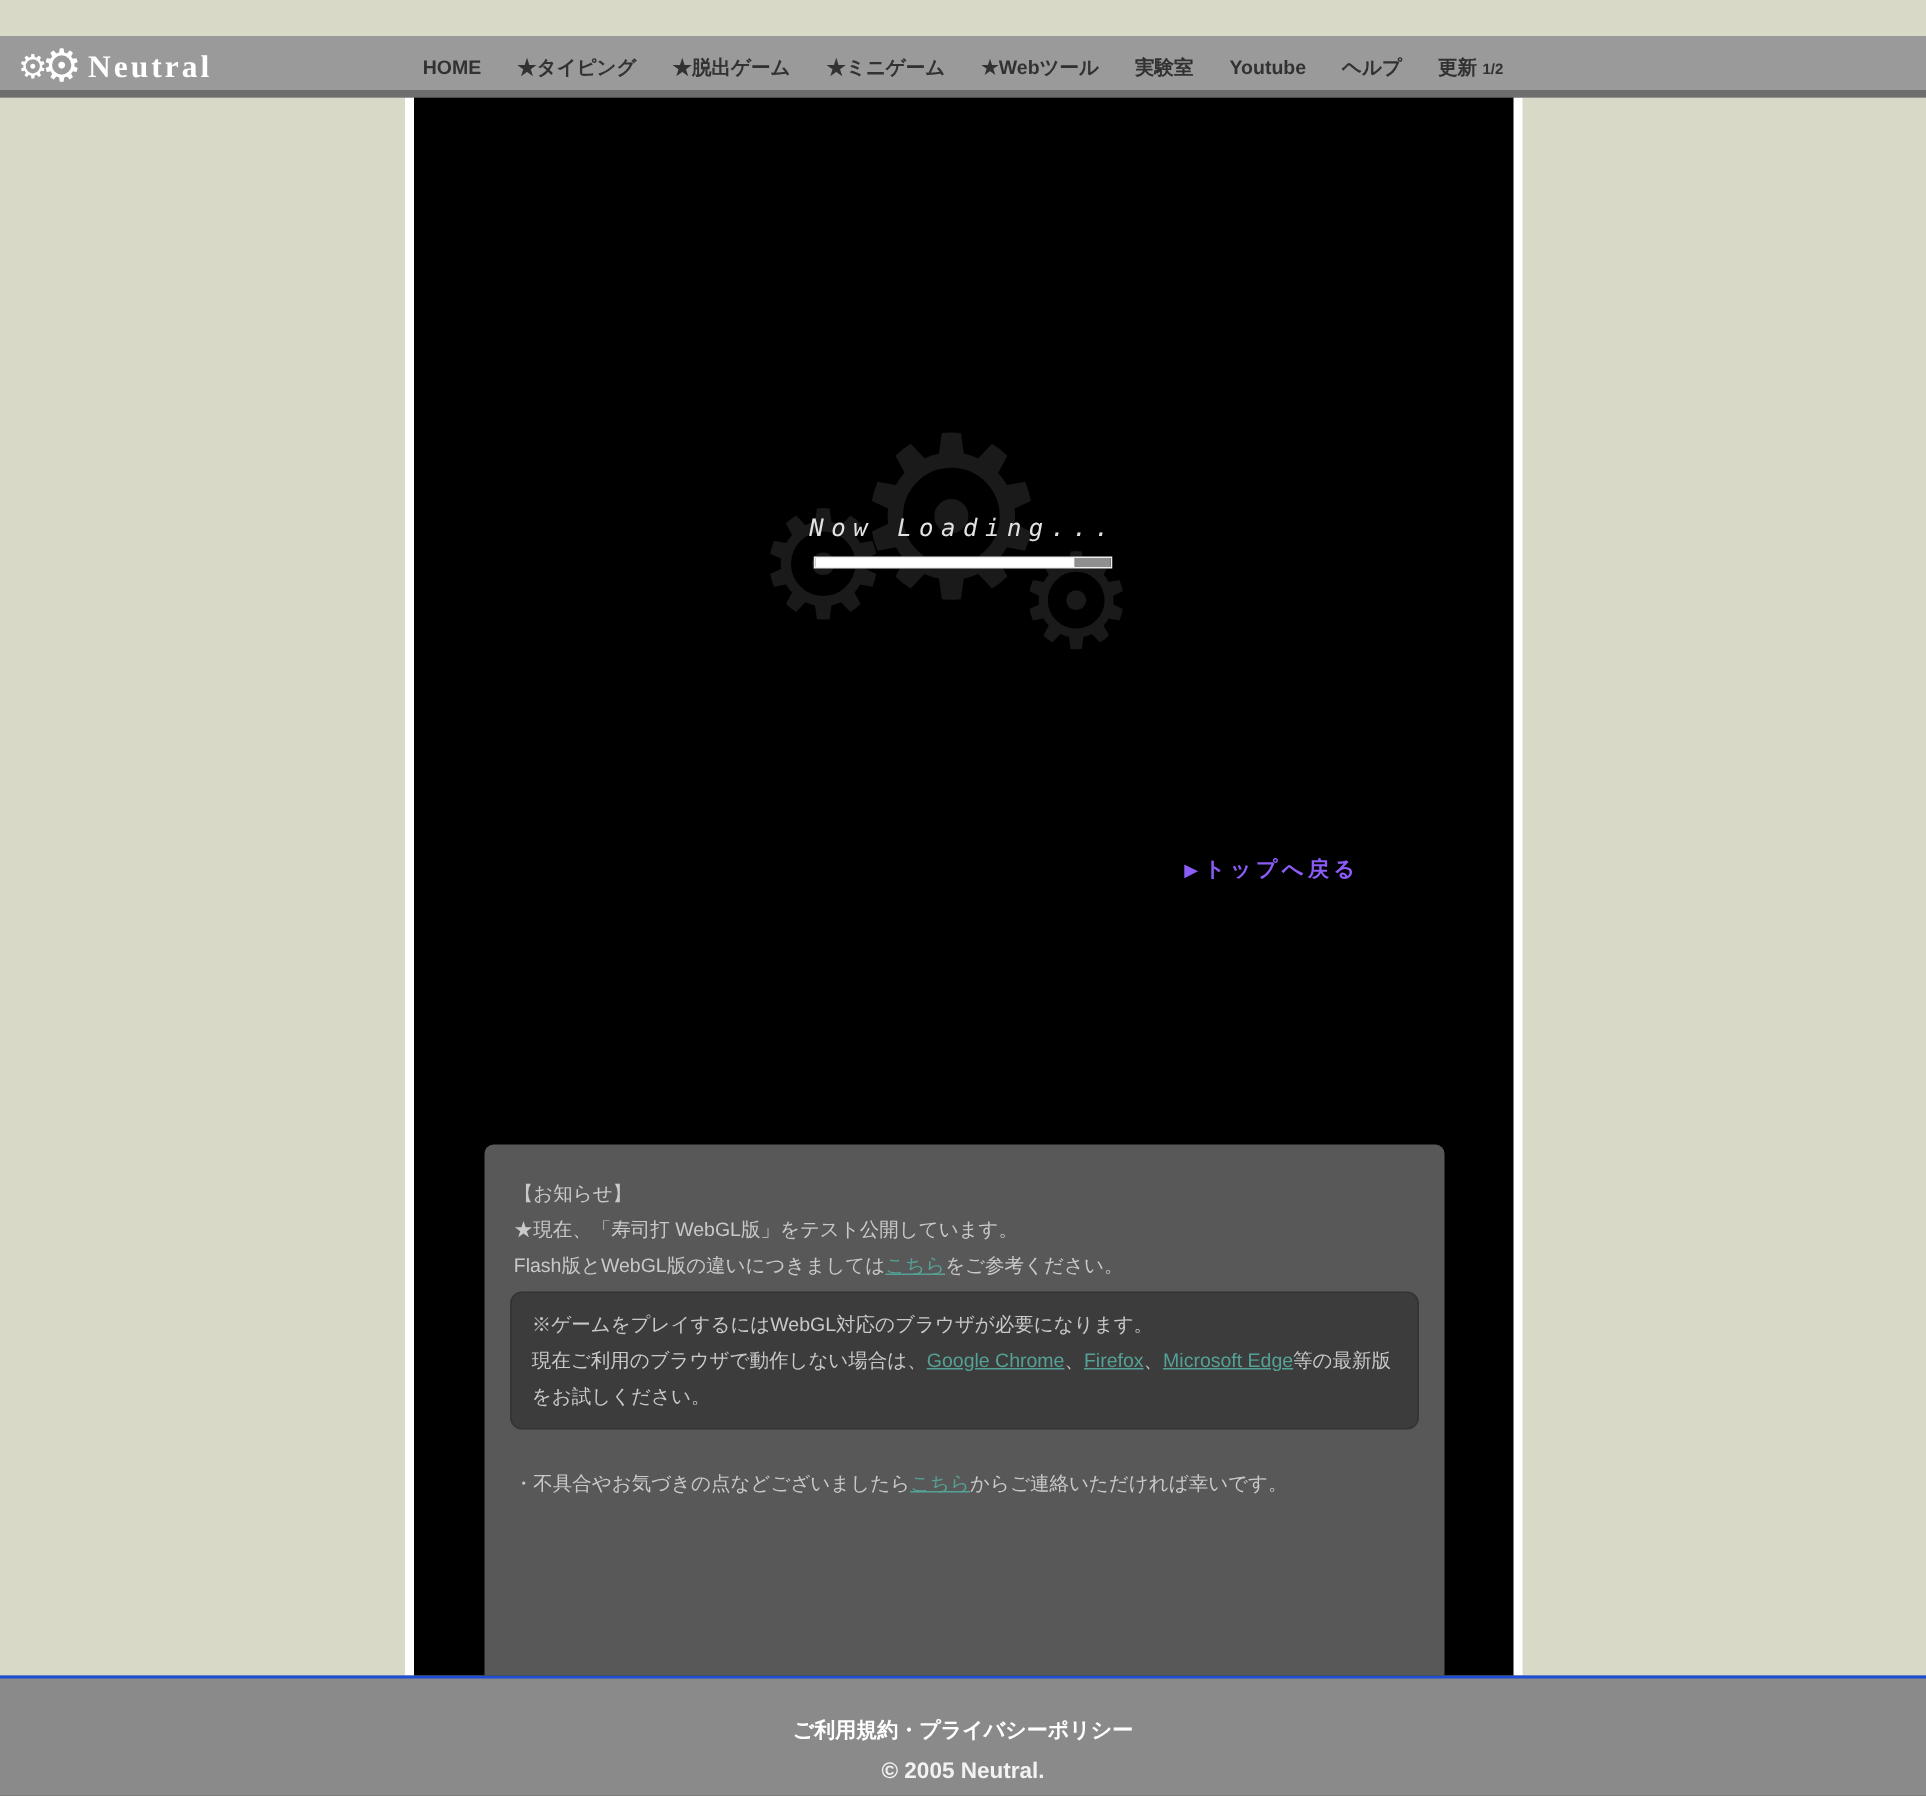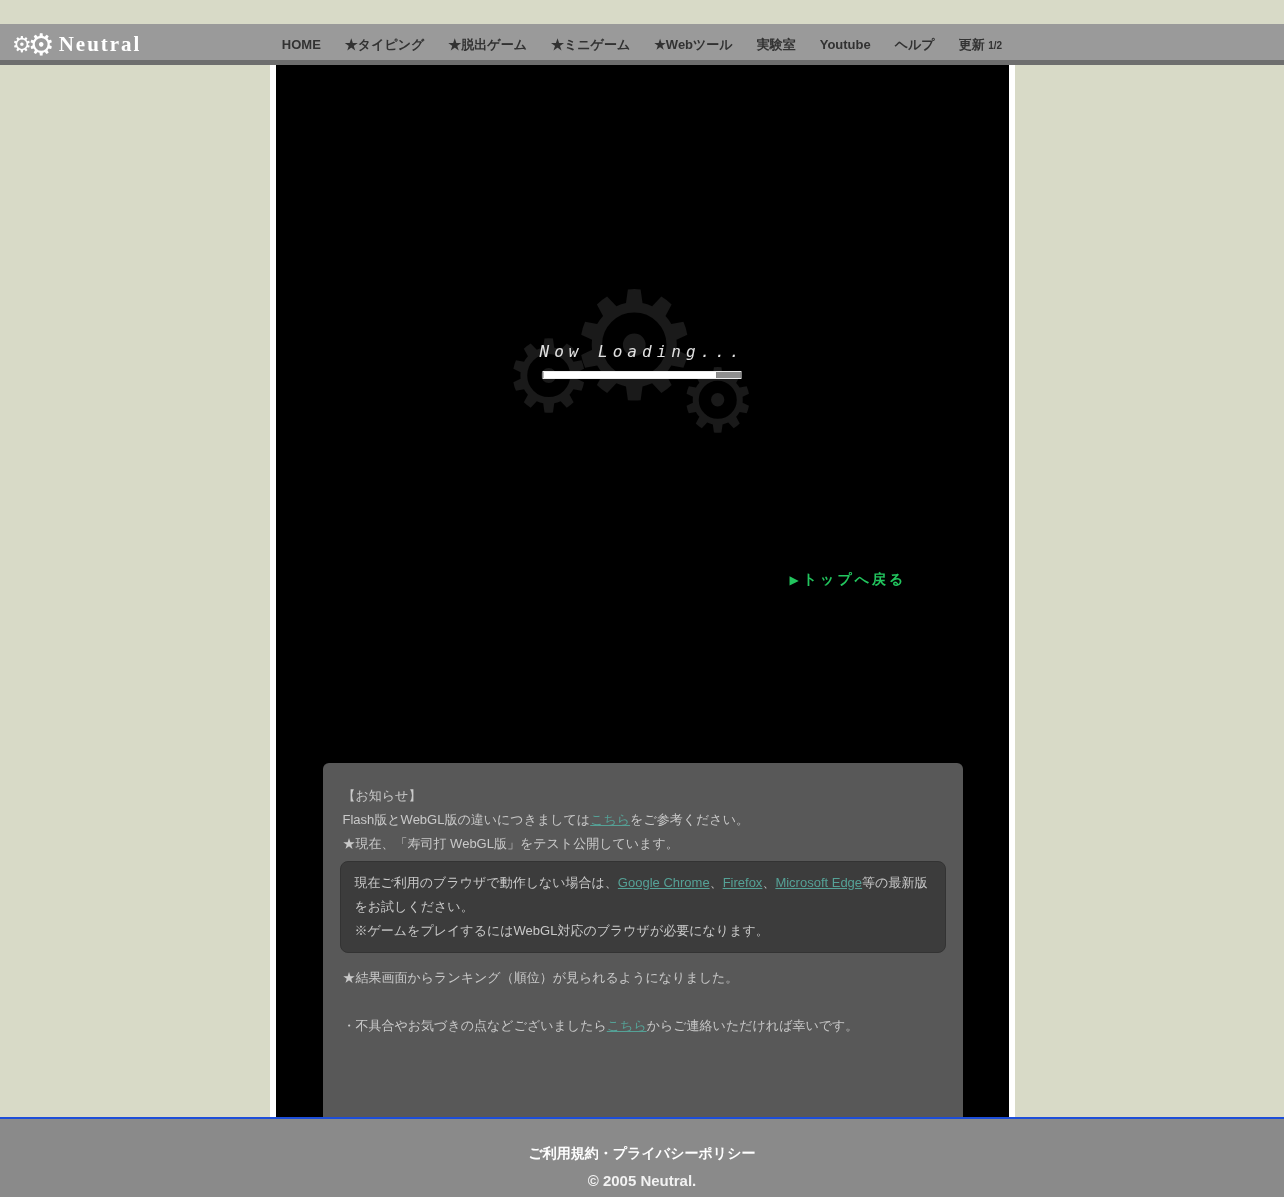--- a/index.html
+++ b/index.html
@@ -101,21 +101,21 @@
     border: 1px solid #ededed;
     background: #000;
     display: flex;
   }
   .progress .fill { background: #ffffff; height: 100%; }
   .progress .tail { background: #8f8f8f; height: 100%; flex: 1; }
 
   .back-link {
     position: absolute;
     left: 514px; top: 506px;
-    color: #22c55e;
+    color: #8b5cf6;
     font-family: "DejaVu Serif", serif;
     font-weight: bold;
     font-size: 14px;
     letter-spacing: 3px;
     text-decoration: none;
     cursor: pointer;
     white-space: nowrap;
   }
   .back-link .tri { font-size: 12px; letter-spacing: 4px; }
 
@@ -207,29 +207,28 @@
 
       <div class="progress">
         <div class="fill" style="width: 88%;"></div>
         <div class="tail"></div>
       </div>
 
       <a class="back-link"><span class="tri">▶</span><span>トップへ戻る</span></a>
 
       <div class="notice">
         <p>【お知らせ】</p>
+        <p>★現在、「寿司打 WebGL版」をテスト公開しています。</p>
         <p><span>Flash版とWebGL版の違いにつきましては</span><a>こちら</a><span>をご参考ください。</span></p>
-        <p>★現在、「寿司打 WebGL版」をテスト公開しています。</p>
 
         <div class="warnbox">
+          <p>※ゲームをプレイするにはWebGL対応のブラウザが必要になります。</p>
           <p><span>現在ご利用のブラウザで動作しない場合は、</span><a>Google Chrome</a><span>、</span><a>Firefox</a><span>、</span><a>Microsoft Edge</a><span>等の最新版をお試しください。</span></p>
-          <p>※ゲームをプレイするにはWebGL対応のブラウザが必要になります。</p>
         </div>
 
-        <p class="after-box">★結果画面からランキング（順位）が見られるようになりました。</p>
         <p class="last-line"><span>・不具合やお気づきの点などございましたら</span><a>こちら</a><span>からご連絡いただければ幸いです。</span></p>
       </div>
 
     </div>
   </div>
 </main>
 
 <footer class="bottombar">
   <a class="footer-links">ご利用規約・プライバシーポリシー</a>
   <div class="copyright">© 2005 Neutral.</div>

